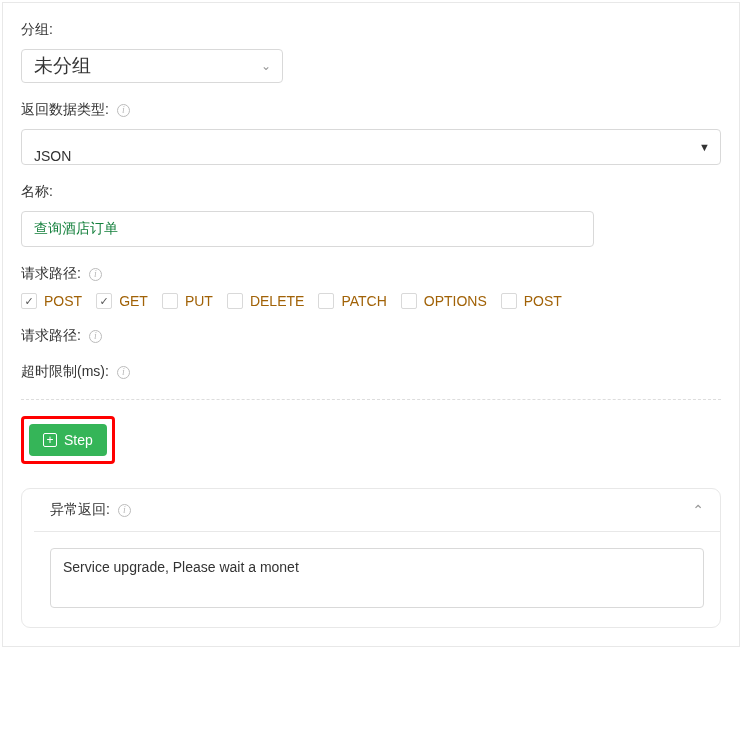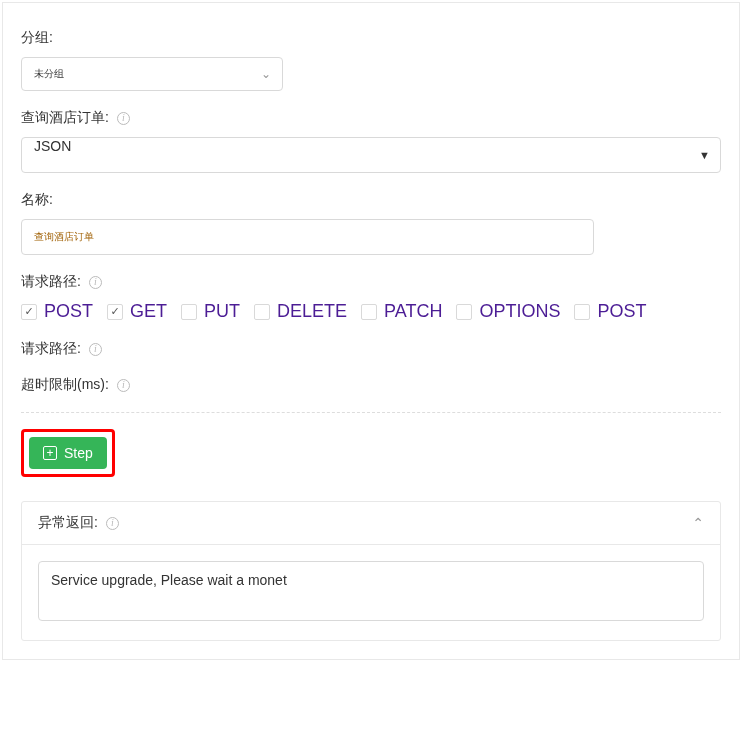--- a/index.html
+++ b/index.html
@@ -10,21 +10,20 @@
     background: #fff;
     padding: 2px;
   }
   .container {
     border: 1px solid #e8e8e8;
     padding: 18px;
     width: 738px;
   }
   .field {
     margin-bottom: 18px;
-    margin-top: 8px;
   }
   .field-label {
     font-size: 14px;
     color: #333;
     margin-bottom: 10px;
     display: flex;
     align-items: center;
   }
   .info-icon {
     display: inline-flex;
@@ -44,21 +43,21 @@
   .select-wrap {
     position: relative;
     display: inline-block;
   }
   .select-small {
     width: 262px;
     height: 34px;
     border: 1px solid #d9d9d9;
     border-radius: 4px;
     padding: 0 30px 0 12px;
-    font-size: 10px;
+    font-size: 19px;
     color: #333;
     background: #fff;
     display: flex;
     align-items: center;
     cursor: pointer;
   }
   .chevron {
     position: absolute;
     right: 12px;
     top: 50%;
@@ -70,40 +69,40 @@
   .select-full {
     width: 100%;
     height: 36px;
     border: 1px solid #d9d9d9;
     border-radius: 4px;
     padding: 0 30px 0 12px;
     font-size: 14px;
     color: #333;
     background: #fff;
     display: flex;
-    align-items: flex-start;
+    align-items: flex-end;
     cursor: pointer;
     position: relative;
   }
   .select-full .caret {
     position: absolute;
     right: 10px;
     top: 50%;
     transform: translateY(-50%);
     font-size: 11px;
     color: #333;
   }
   .text-input {
     width: 573px;
     height: 36px;
     border: 1px solid #d9d9d9;
     border-radius: 4px;
     padding: 0 12px;
-    font-size: 10px;
-    color: #a16207;
+    font-size: 14px;
+    color: #15803d;
     background: #fff;
     outline: none;
   }
   .checkbox-row {
     display: flex;
     align-items: center;
     flex-wrap: wrap;
     gap: 0;
   }
   .checkbox-item {
@@ -125,22 +124,22 @@
     color: #555;
     font-size: 12px;
   }
   .cb.checked::after {
     content: "✓";
     font-size: 11px;
     line-height: 1;
     color: #555;
   }
   .cb-label {
-    font-size: 18px;
-    color: #4c1d95;
+    font-size: 14px;
+    color: #a16207;
   }
   .divider {
     border: none;
     border-top: 1px dashed #ddd;
     margin: 4px 0 16px 0;
   }
   .step-highlight {
     border: 3px solid #ff0000;
     border-radius: 4px;
     padding: 5px;
@@ -165,21 +164,22 @@
     width: 14px;
     height: 14px;
     border: 1px solid #fff;
     border-radius: 2px;
     margin-right: 7px;
     font-size: 12px;
     line-height: 1;
   }
   .panel {
     border: 1px solid #e8e8e8;
-    border-radius: 3px;
+    border-radius: 9px;
+    padding-left: 12px;
   }
   .panel-header {
     padding: 12px 16px;
     display: flex;
     align-items: center;
     justify-content: space-between;
     cursor: pointer;
     border-bottom: 1px solid #e8e8e8;
   }
   .panel-title {
@@ -218,21 +218,21 @@
     <div class="select-wrap">
       <div class="select-small">
           <span>未分组</span>
         </div>
       <span class="chevron">⌄</span>
     </div>
   </div>
 
   <div class="field">
     <div class="field-label">
-      <span>查询酒店订单:</span>
+      <span>返回数据类型:</span>
       <span class="info-icon">i</span>
     </div>
     <div class="select-full">
       <span>JSON</span>
       <span class="caret">▼</span>
     </div>
   </div>
 
   <div class="field">
     <div class="field-label">名称:</div>

